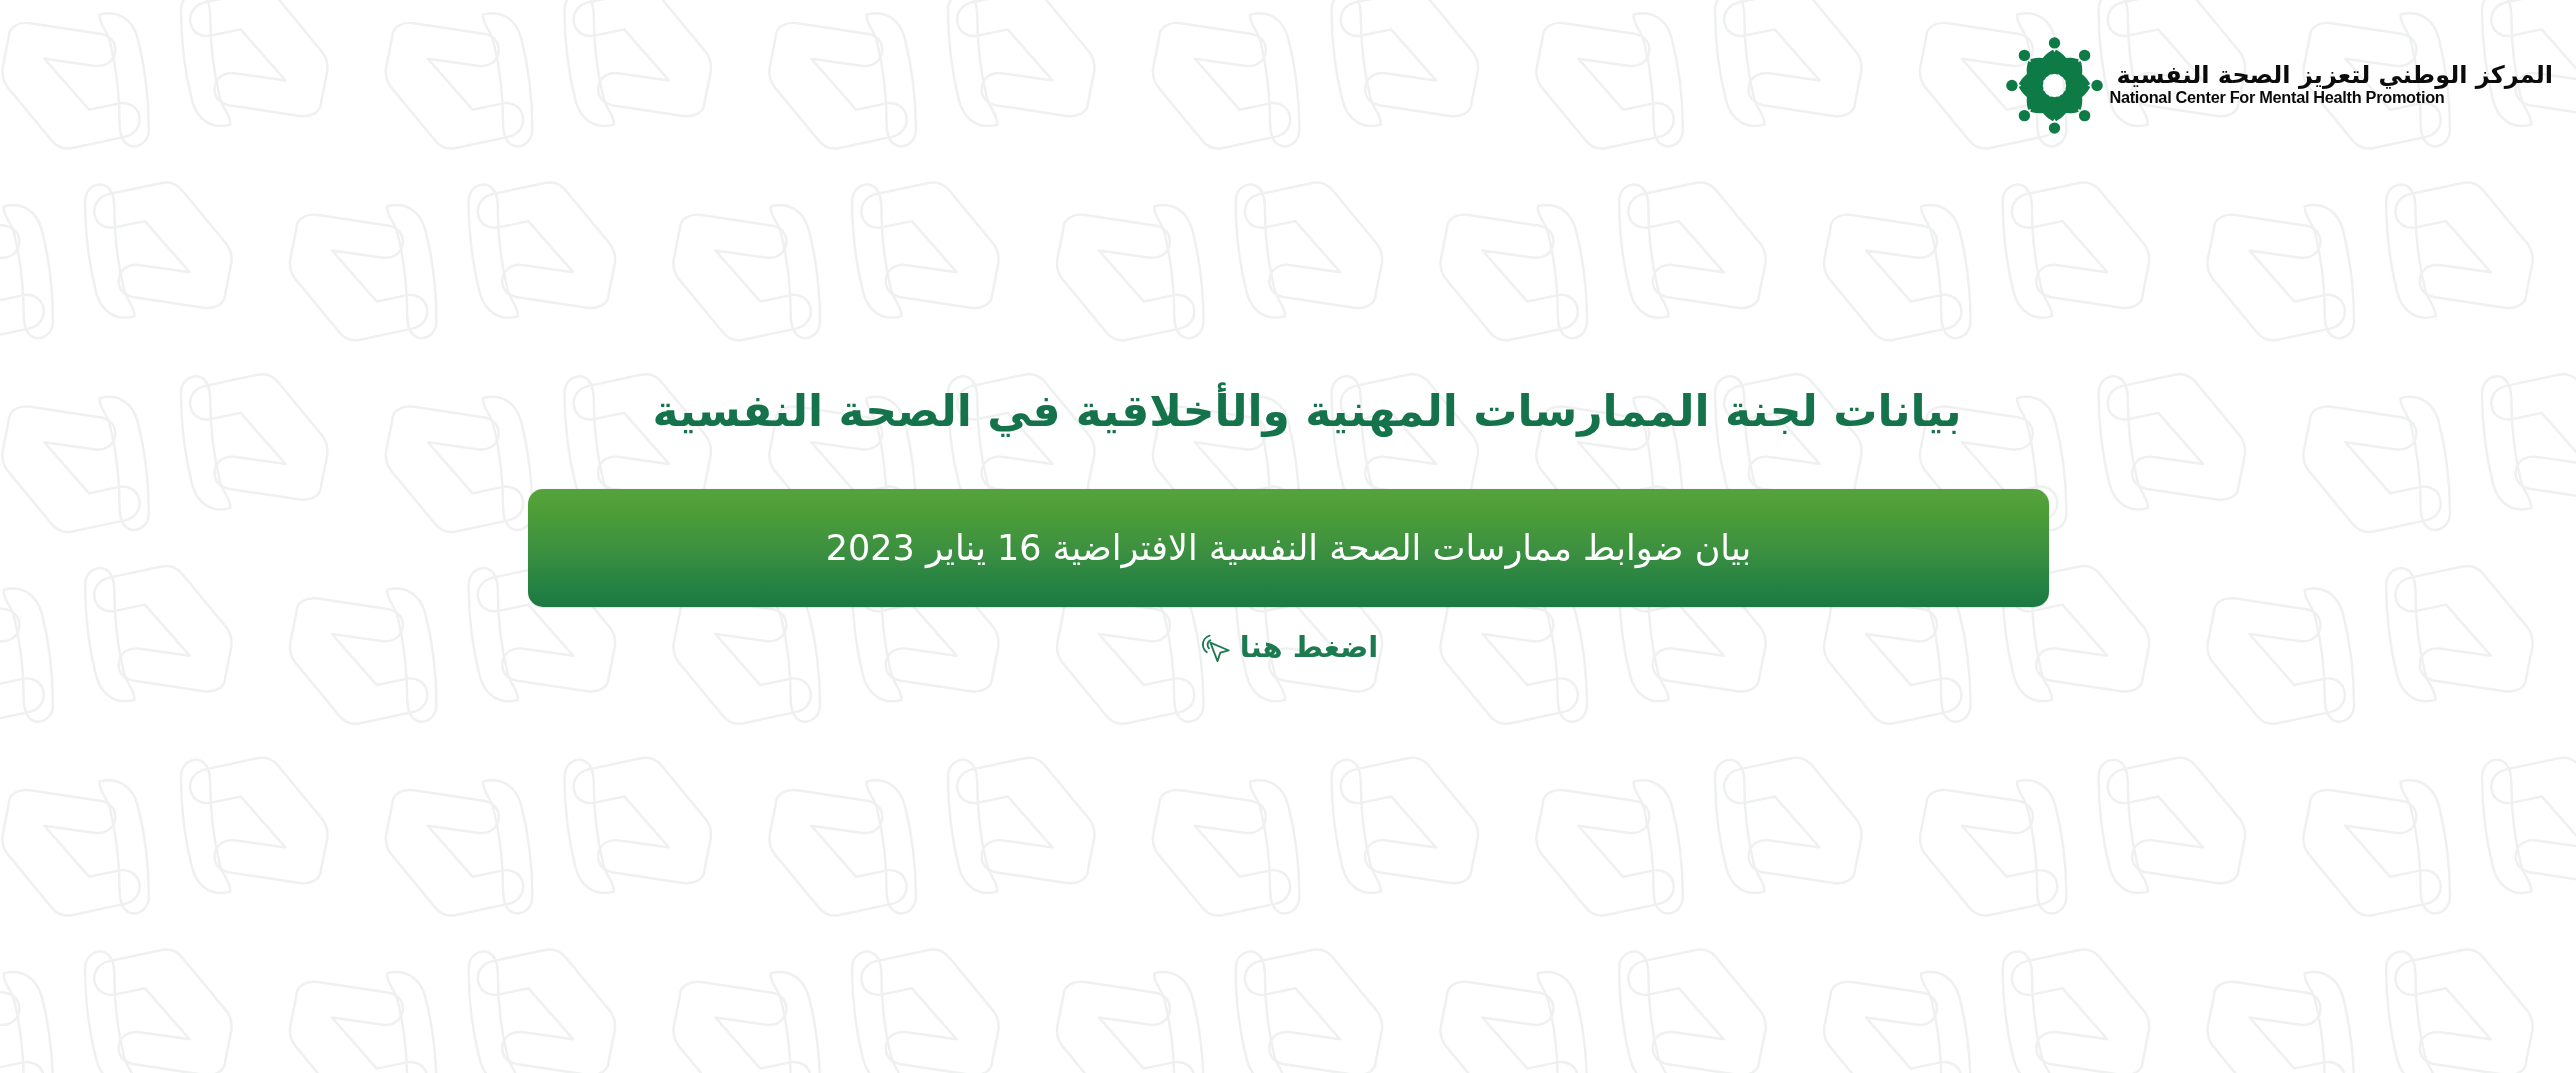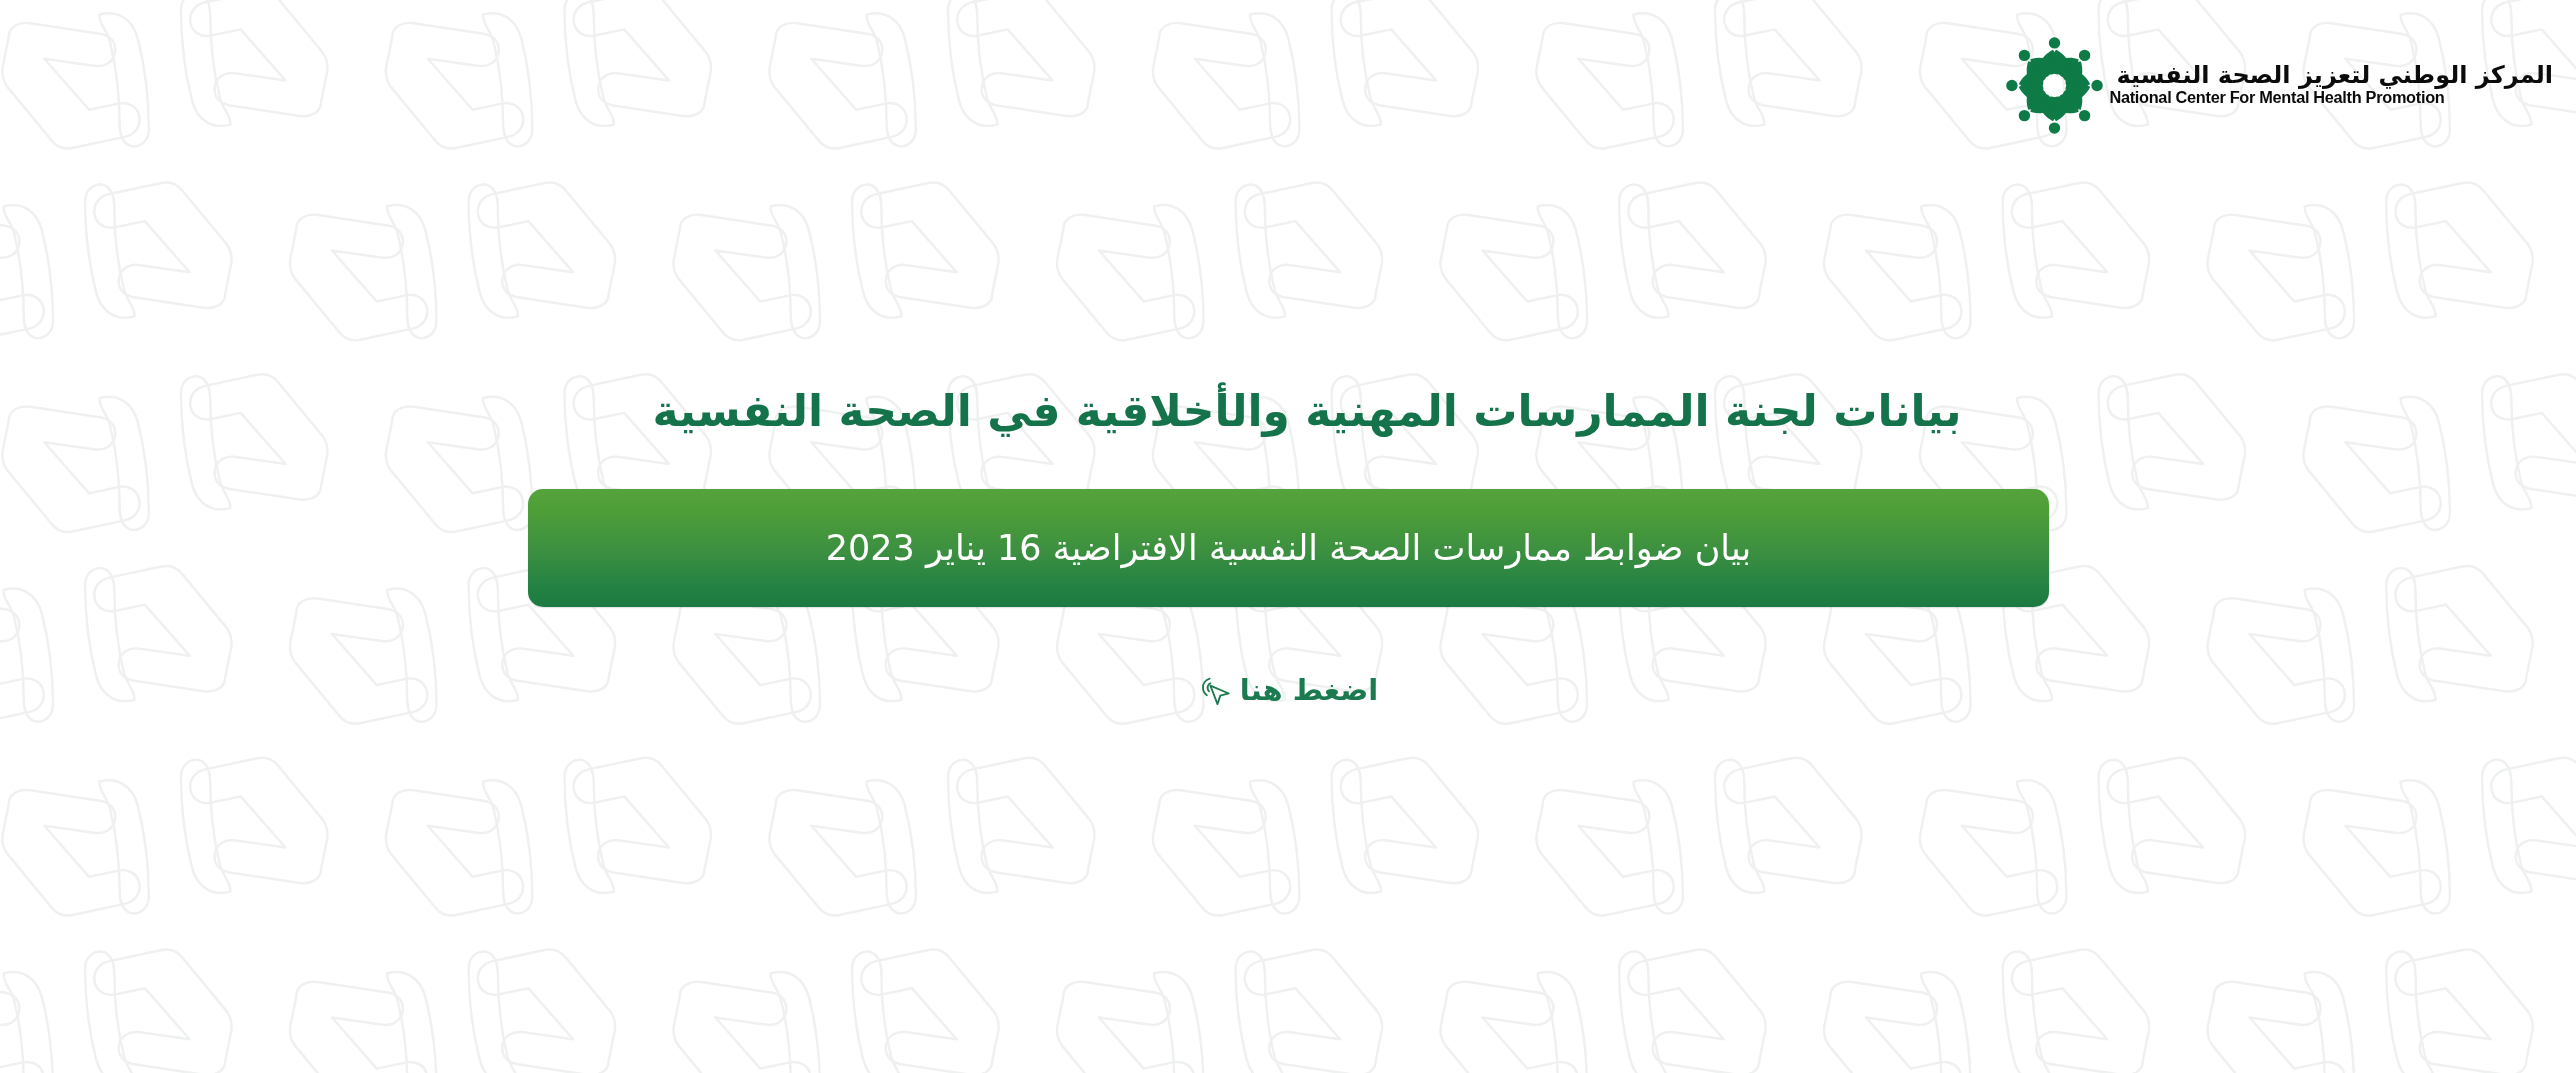--- a/index.html
+++ b/index.html
@@ -148,21 +148,20 @@
     left: 0;
     width: 100%;
     display: flex;
     flex-direction: row;
     align-items: center;
     justify-content: center;
     gap: 8px;
     direction: rtl;
     text-decoration: none;
     cursor: pointer;
-    margin-top: 43px;
   }
   .click-here-label {
     font-family: "DejaVu Sans", "Liberation Sans", sans-serif;
     font-size: 29px;
     font-weight: 700;
     color: #1B7A4F;
     letter-spacing: -0.2px;
     white-space: nowrap;
   }
   .cursor-icon {

